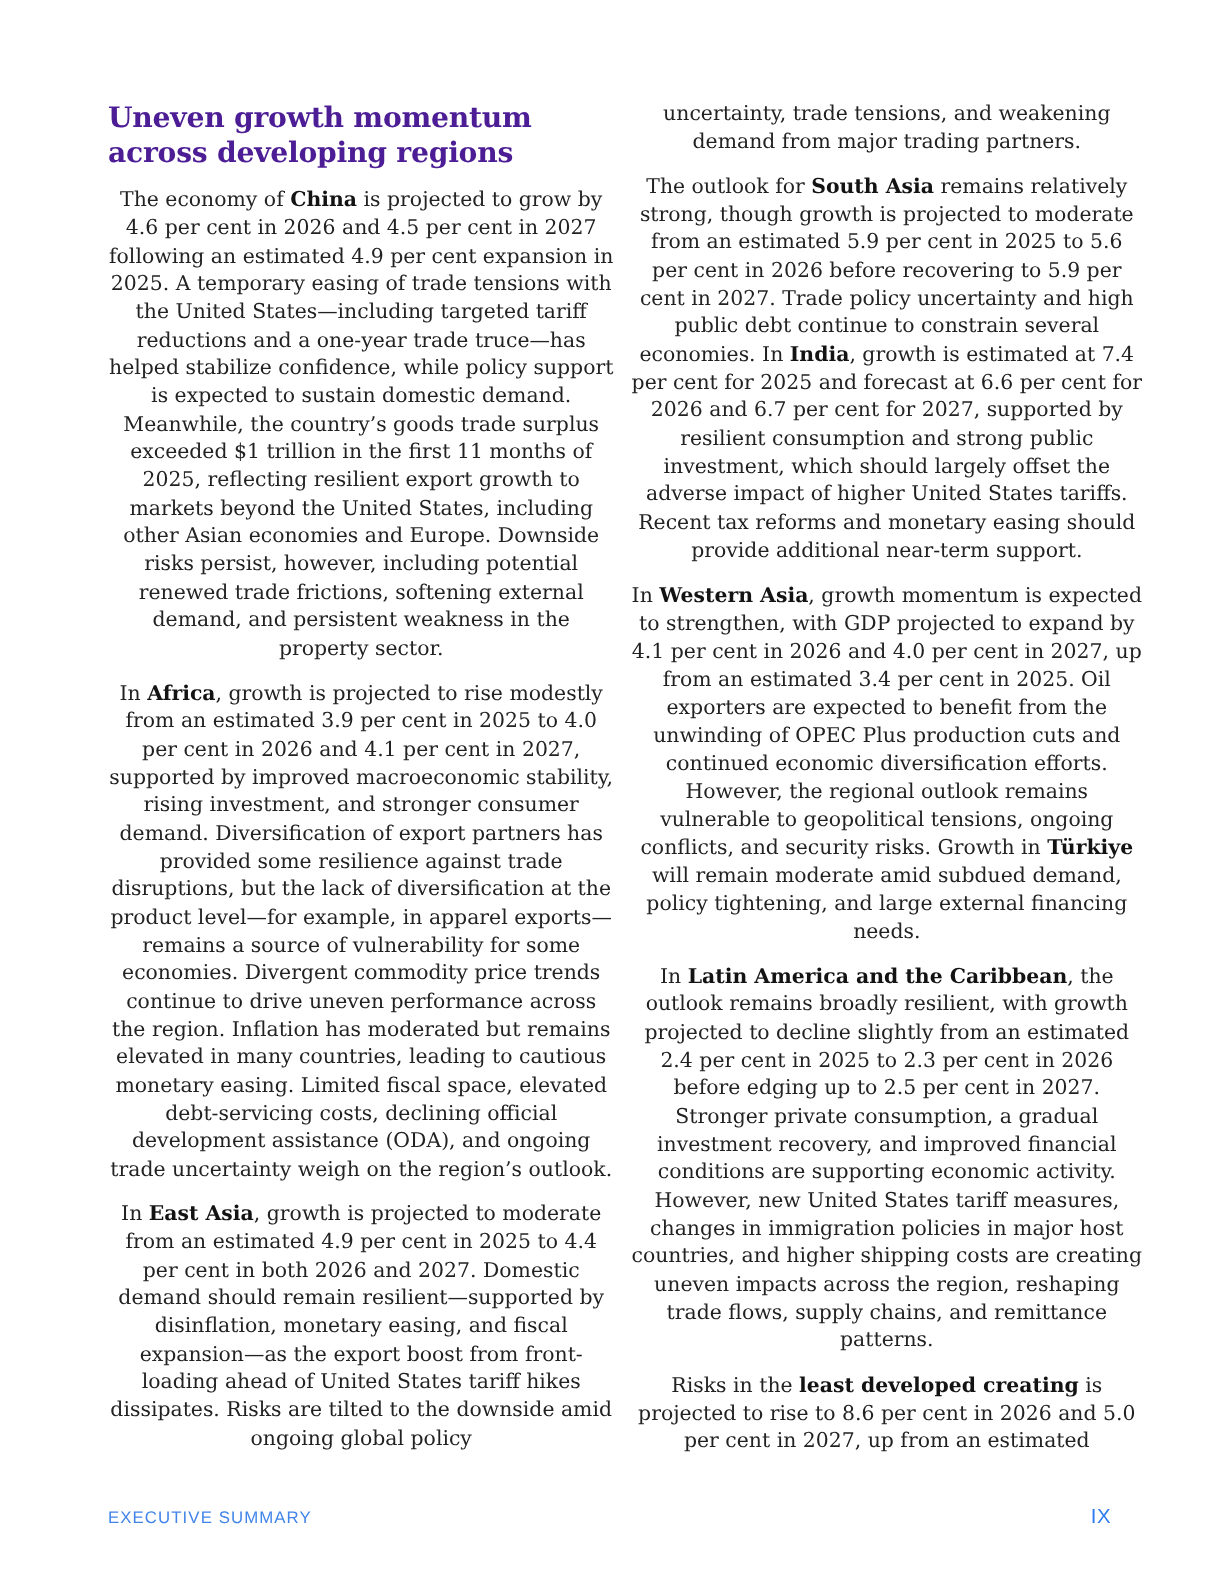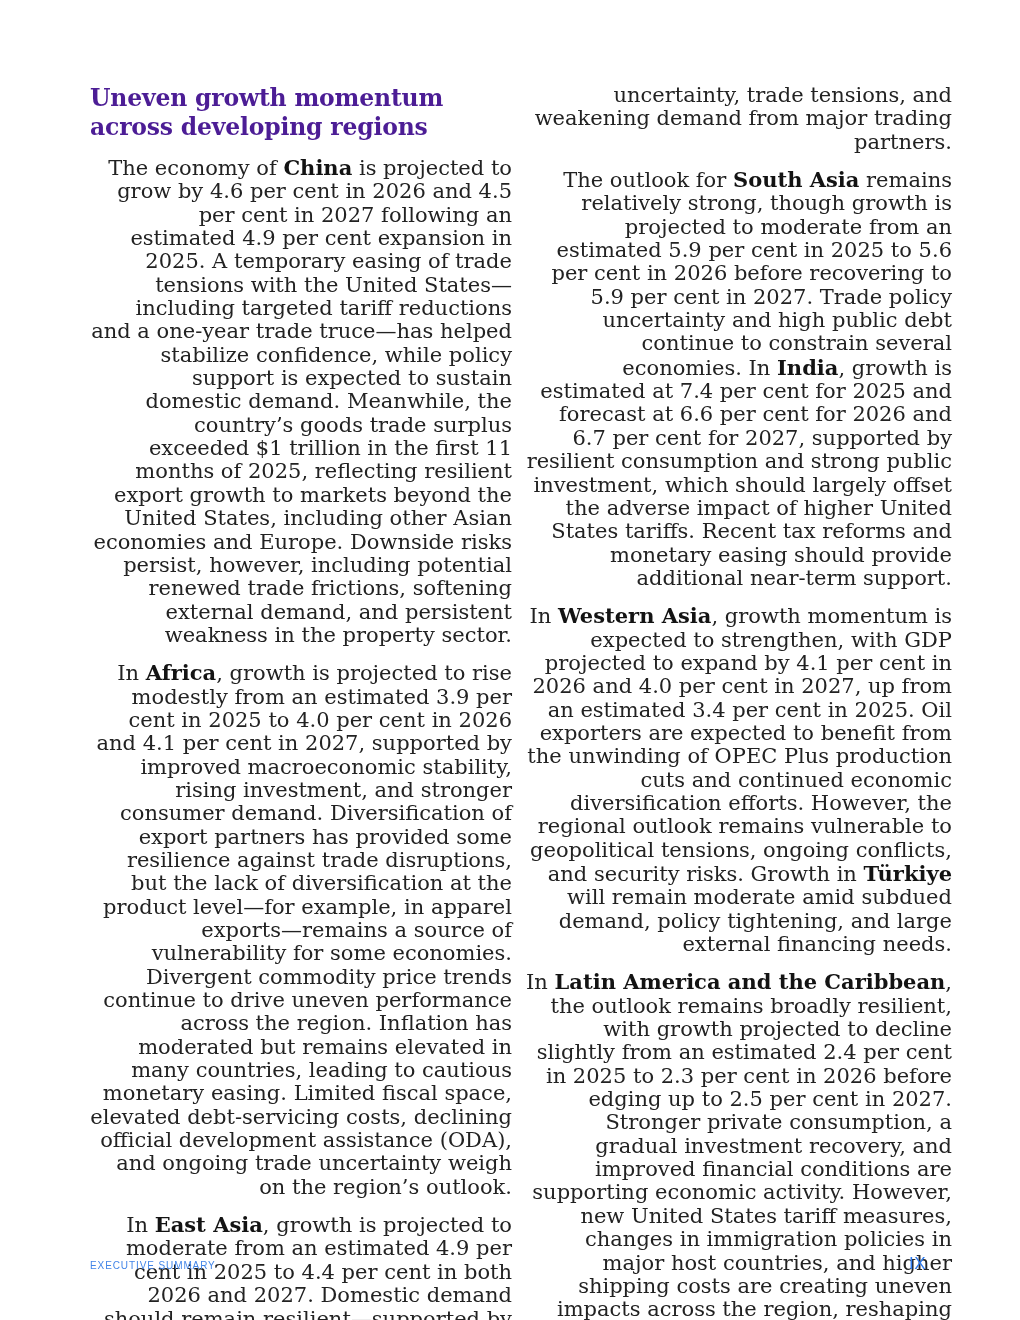--- a/index.html
+++ b/index.html
@@ -22,39 +22,39 @@
     font-family: "DejaVu Serif", serif;
     font-weight: 700;
     font-size: 23.5px;
     line-height: 29px;
     color: #4c1d95;
     letter-spacing: -0.2px;
   }
 
   .col p.body-para {
     margin: 0 0 14px 0;
-    font-size: 21px;
+    font-size: 17px;
     line-height: 23.35px;
     color: #222222;
-    text-align: right;
+    text-align: center;
   }
   .col p.body-para b { font-weight: 700; color: #131313; }
 
   footer.page-footer {
     position: absolute;
     left: 90px;
     top: 1254px;
     width: 836px;
     display: flex;
     justify-content: space-between;
     align-items: baseline;
     font-family: "Liberation Sans", sans-serif;
   }
   .footer-section {
-    font-size: 10px;
+    font-size: 14px;
     letter-spacing: 0.9px;
     color: #4285e8;
     font-weight: 400;
   }
   .footer-pagenum {
     font-size: 17px;
     font-weight: 400;
     color: #2f7bef;
     letter-spacing: 0.5px;
   }

